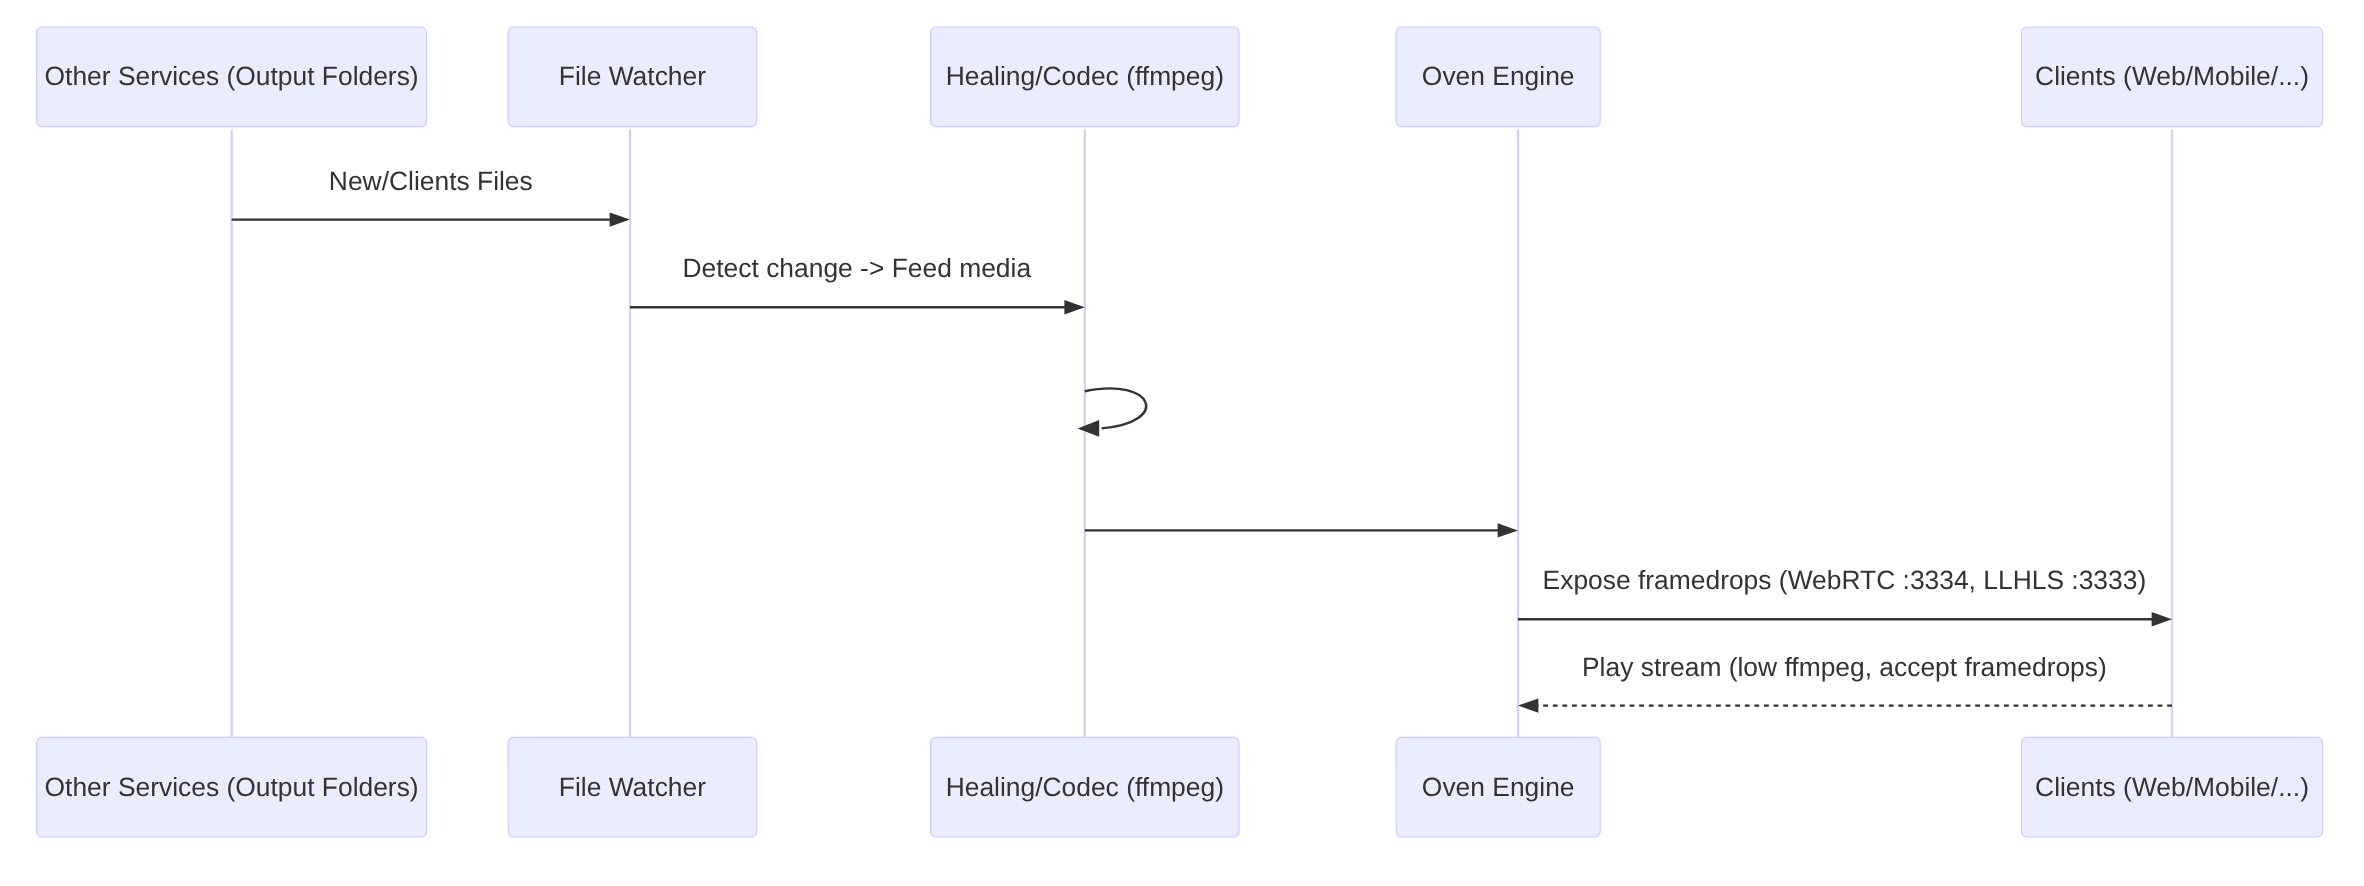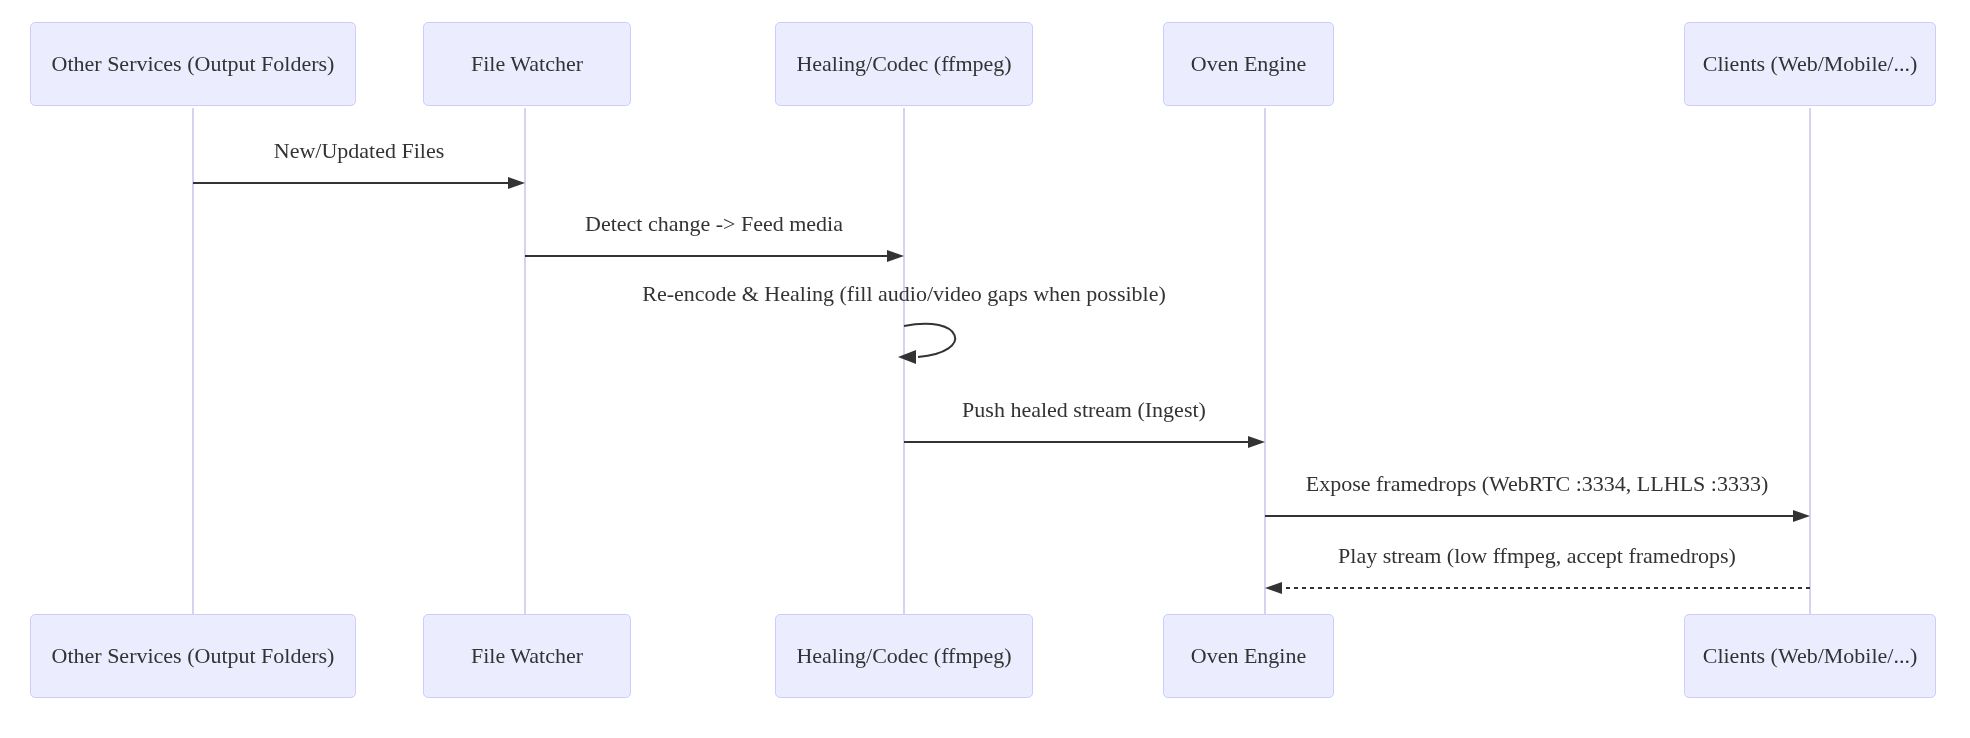--- a/index.html
+++ b/index.html
@@ -5,21 +5,21 @@
   html, body {
     margin: 0;
     padding: 0;
     background: #ffffff;
   }
   .diagram {
     position: relative;
     width: 1970px;
     height: 738px;
     background: #ffffff;
-    font-family: Liberation Serif, serif;
+    font-family: Liberation Sans, sans-serif;
     overflow: hidden;
   }
   .overlay {
     position: absolute;
     left: 0;
     top: 0;
     width: 1970px;
     height: 738px;
   }
   .actor-box {
@@ -123,20 +123,18 @@
   <div class="actor-box actor-bottom p3">
     <span>Healing/Codec (ffmpeg)</span>
   </div>
   <div class="actor-box actor-bottom p4">
     <span>Oven Engine</span>
   </div>
   <div class="actor-box actor-bottom p5">
     <span>Clients (Web/Mobile/...)</span>
   </div>
 
-  <div class="msg-label" style="left:359px;  top:137px;">New/Updated Files</div>
+  <div class="msg-label" style="left:359px;  top:137px;">New/Clients Files</div>
   <div class="msg-label" style="left:714px;  top:210px;">Detect change -&gt; Feed media</div>
-  <div class="msg-label" style="left:904px;  top:280px;">Re-encode &amp; Healing (fill audio/video gaps when possible)</div>
-  <div class="msg-label" style="left:1084px; top:396px;">Push healed stream (Ingest)</div>
   <div class="msg-label" style="left:1537px; top:470px;">Expose framedrops (WebRTC :3334, LLHLS :3333)</div>
   <div class="msg-label" style="left:1537px; top:542px;">Play stream (low ffmpeg, accept framedrops)</div>
 
 </div>
 
 </body></html>

